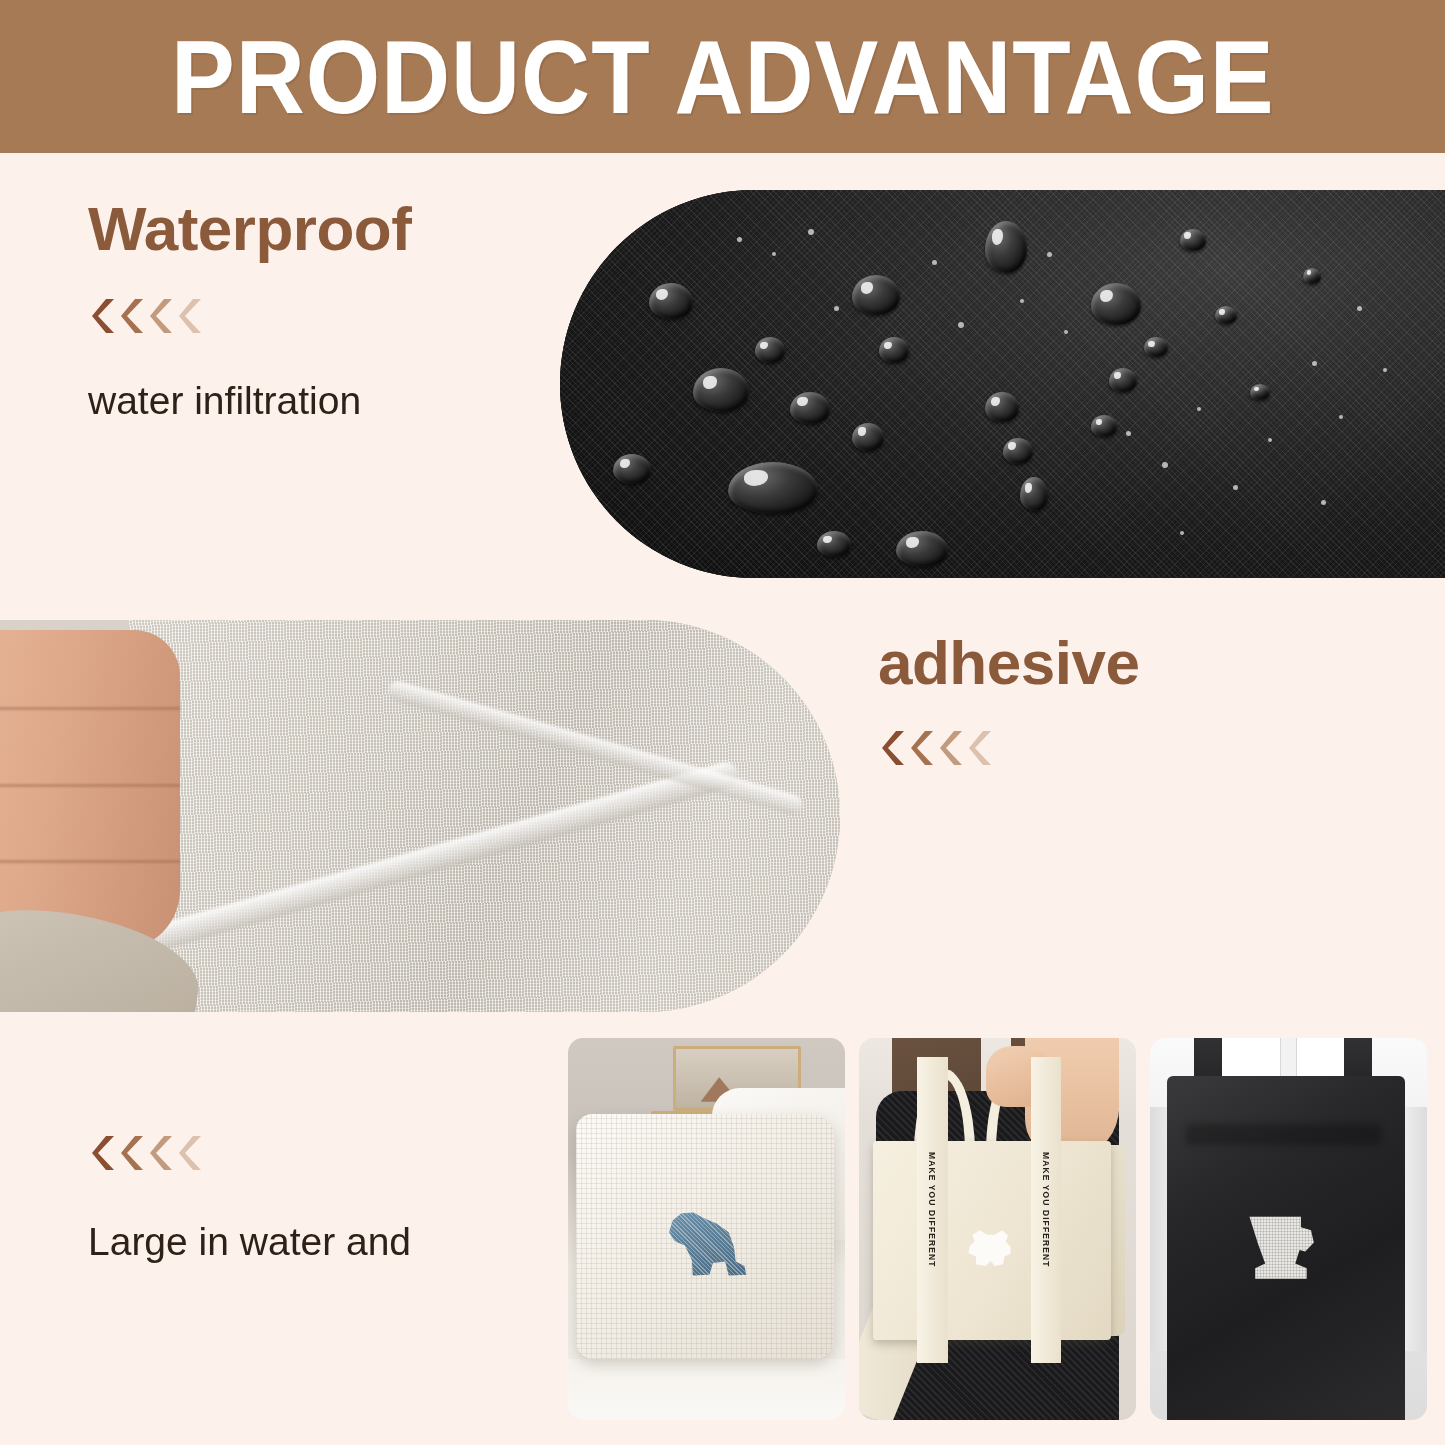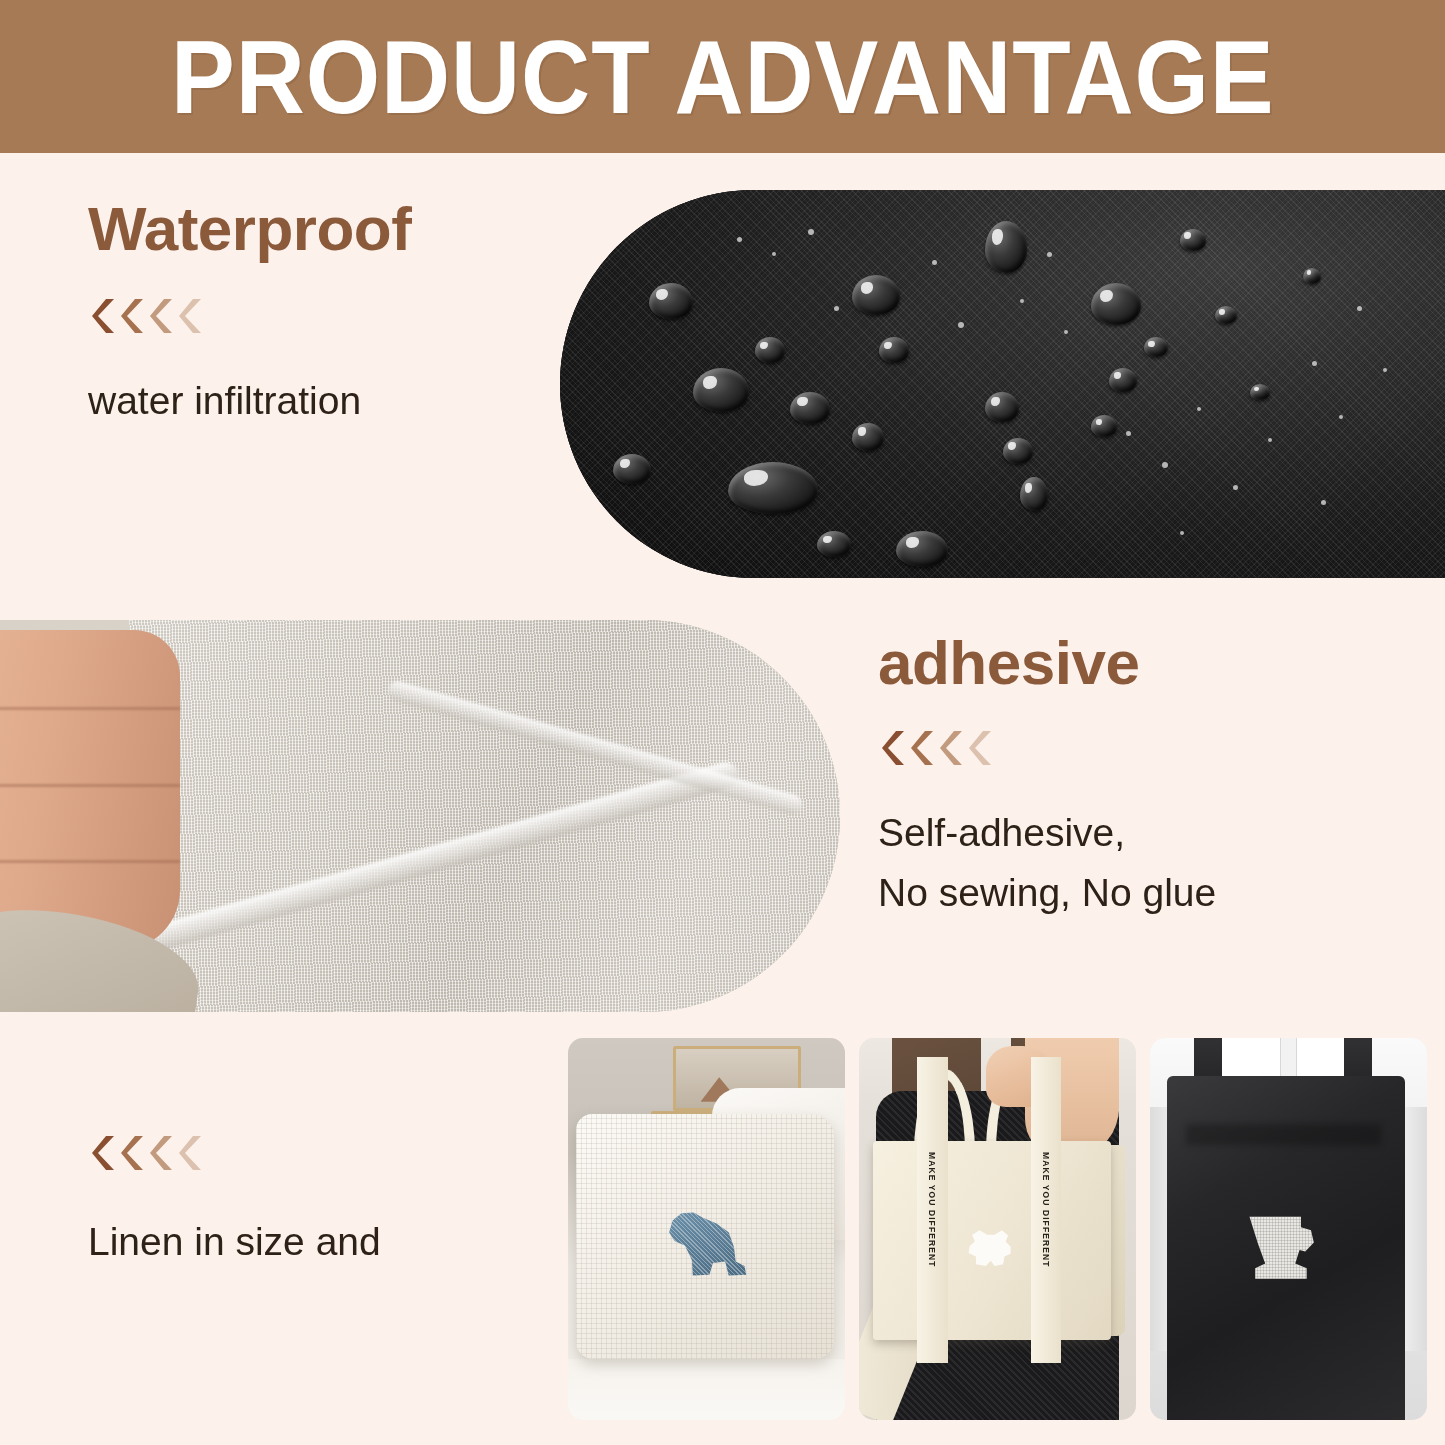--- a/index.html
+++ b/index.html
@@ -322,43 +322,39 @@
     <svg class="chev" width="26" height="38" viewBox="0 0 26 38">
         <path d="M22 2 L6 19 L22 36 L14 36 L0 19 L14 2 Z" fill="#A5714E"></path>
       </svg>
     <svg class="chev" width="26" height="38" viewBox="0 0 26 38">
         <path d="M22 2 L6 19 L22 36 L14 36 L0 19 L14 2 Z" fill="#C29B7E"></path>
       </svg>
     <svg class="chev" width="26" height="38" viewBox="0 0 26 38">
         <path d="M22 2 L6 19 L22 36 L14 36 L0 19 L14 2 Z" fill="#DCC2AE"></path>
       </svg>
   </div>
-  <div class="feature-body">
-    <div>Self-adhesive,</div>
-    <div>No sewing, No glue</div>
-  </div>
 </div>
 
 <div class="sec3-text">
   <div class="chevrons">
     <svg class="chev" width="26" height="38" viewBox="0 0 26 38">
         <path d="M22 2 L6 19 L22 36 L14 36 L0 19 L14 2 Z" fill="#8A4F30"></path>
       </svg>
     <svg class="chev" width="26" height="38" viewBox="0 0 26 38">
         <path d="M22 2 L6 19 L22 36 L14 36 L0 19 L14 2 Z" fill="#A5714E"></path>
       </svg>
     <svg class="chev" width="26" height="38" viewBox="0 0 26 38">
         <path d="M22 2 L6 19 L22 36 L14 36 L0 19 L14 2 Z" fill="#C29B7E"></path>
       </svg>
     <svg class="chev" width="26" height="38" viewBox="0 0 26 38">
         <path d="M22 2 L6 19 L22 36 L14 36 L0 19 L14 2 Z" fill="#DCC2AE"></path>
       </svg>
   </div>
   <div class="feature-body">
-    <div>Linen in size and</div>
+    <div>Large in water and</div>
   </div>
 </div>
 
 <div class="photo-row">
 
   <div class="photo-card">
     <div class="pillow-bg"></div>
     <div class="pillow-frame"></div>
     <div class="pillow-shelf"></div>
     <div class="pillow-sofa"></div>

